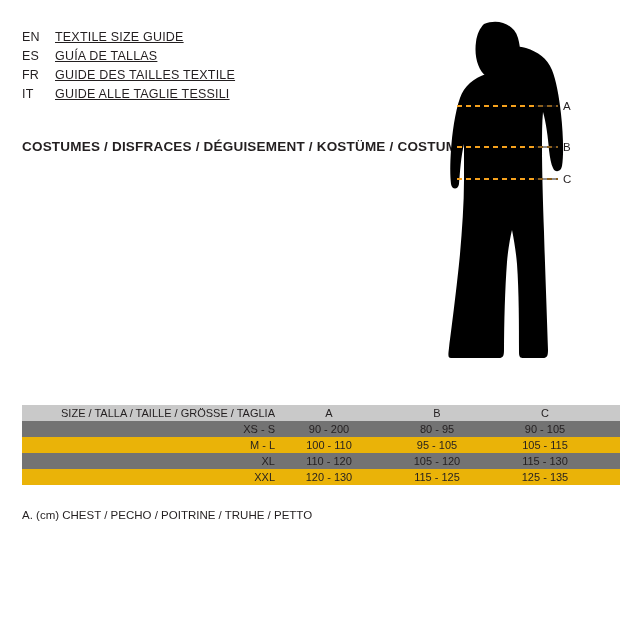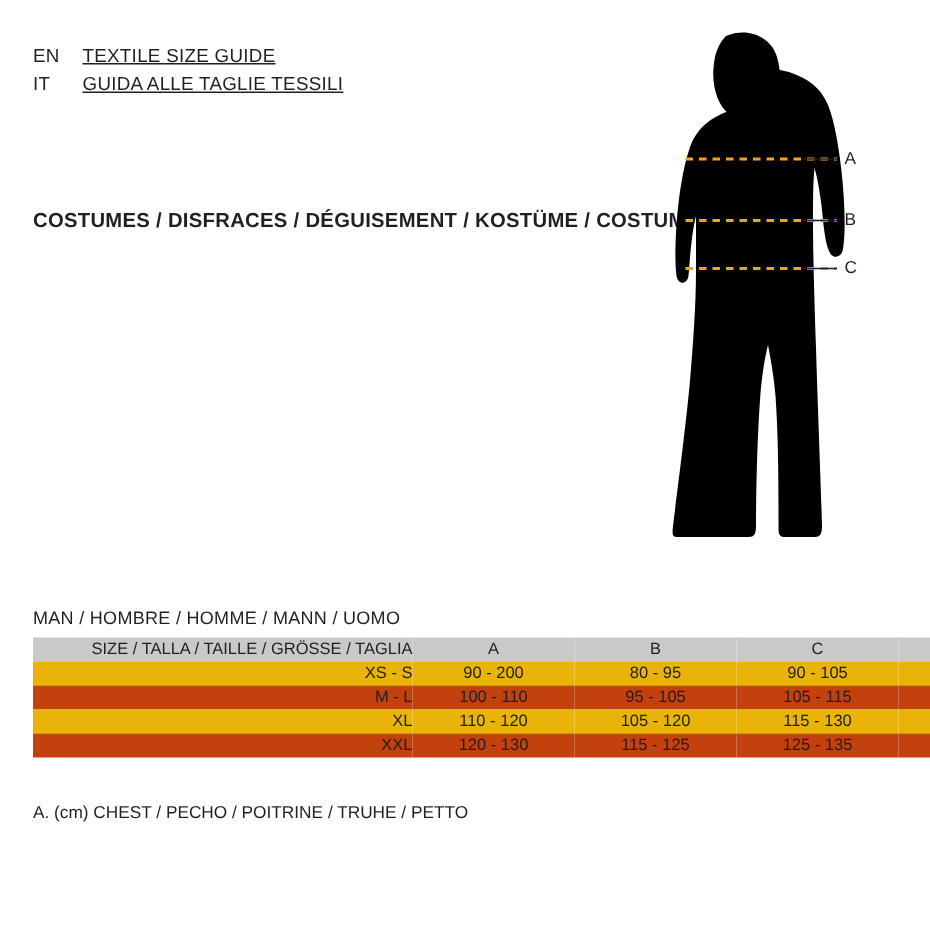--- a/index.html
+++ b/index.html
@@ -99,62 +99,70 @@
     padding: 0;
     height: 16px;
     line-height: 16px;
     color: #231f20;
   }
   .row-head td {
     background: #c9c9c9;
     font-size: 11px;
   }
   .row-alt td {
-    background: #c2410c;
+    background: #eab308;
   }
   .row-plain td {
-    background: #eab308;
+    background: #737373;
   }
   .col-size {
     width: 250px;
     padding-left: 3px !important;
     text-align: right;
   }
   .col-val {
     width: 108px;
     text-align: center;
   }
   .col-pad {
     width: 110px;
   }
 
   
   .notes {
     position: absolute;
     left: 22px;
-    top: 534px;
+    top: 507px;
     font-size: 11.5px;
     line-height: 17px;
     color: #231f20;
   }
   .note-line { white-space: nowrap; }
 </style>
 </head>
 <body>
 
 <div class="page">
 
   <div class="lang-list">
     <div class="lang-row">
       <span class="lang-code">EN</span>
       <span class="lang-text">TEXTILE SIZE GUIDE</span>
     </div>
     <div class="lang-row">
+      <span class="lang-code">ES</span>
+      <span class="lang-text">GUÍA DE TALLAS</span>
+    </div>
+    <div class="lang-row">
+      <span class="lang-code">FR</span>
+      <span class="lang-text">GUIDE DES TAILLES TEXTILE</span>
+    </div>
+    <div class="lang-row">
       <span class="lang-code">IT</span>
-      <span class="lang-text">GUIDA ALLE TAGLIE TESSILI</span>
+      <span class="lang-text">GUIDE ALLE TAGLIE TESSILI</span>
     </div>
   </div>
 
   <div class="costumes-title">COSTUMES / DISFRACES / DÉGUISEMENT / KOSTÜME / COSTUMI</div>
 
   <div class="figure-wrap">
     <svg width="170" height="375" viewBox="0 0 170 375" xmlns="http://www.w3.org/2000/svg">
 
       <path fill="#000000" d="M54 4 c14 -6 30 0 34 14 c4 14 2 26 -4 34 c-6 8 -20 10 -28 4 c-8 -6 -12 -20 -10 -34 c1 -8 4 -14 8 -18 z"></path>
 
@@ -206,21 +214,20 @@
         <line x1="105" y1="127" x2="128" y2="127"></line>
         <line x1="105" y1="159" x2="128" y2="159"></line>
       </g>
     </svg>
     <div class="measure-label lbl-a">A</div>
     <div class="measure-label lbl-b">B</div>
     <div class="measure-label lbl-c">C</div>
   </div>
 
   <div class="table-block">
-    <div class="man-title">MAN / HOMBRE / HOMME / MANN / UOMO</div>
     <table class="size-table">
       <tbody>
         <tr class="row-head">
           <td class="col-size">SIZE / TALLA / TAILLE / GRÖSSE / TAGLIA</td>
           <td class="col-val">A</td>
           <td class="col-val">B</td>
           <td class="col-val">C</td>
           <td class="col-pad"></td>
         </tr>
         <tr class="row-plain">

